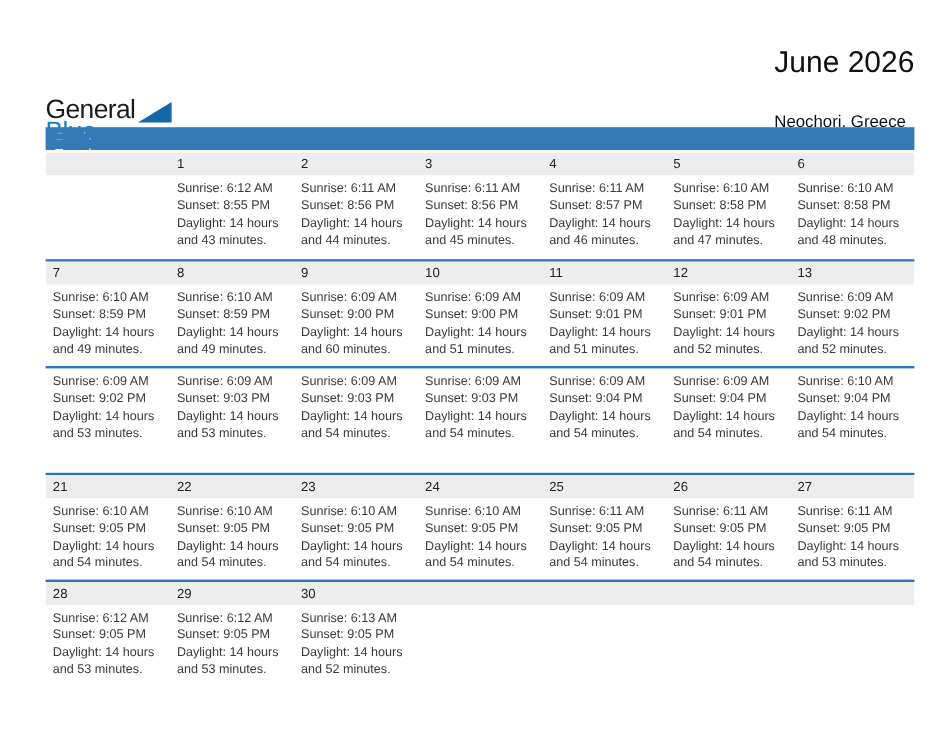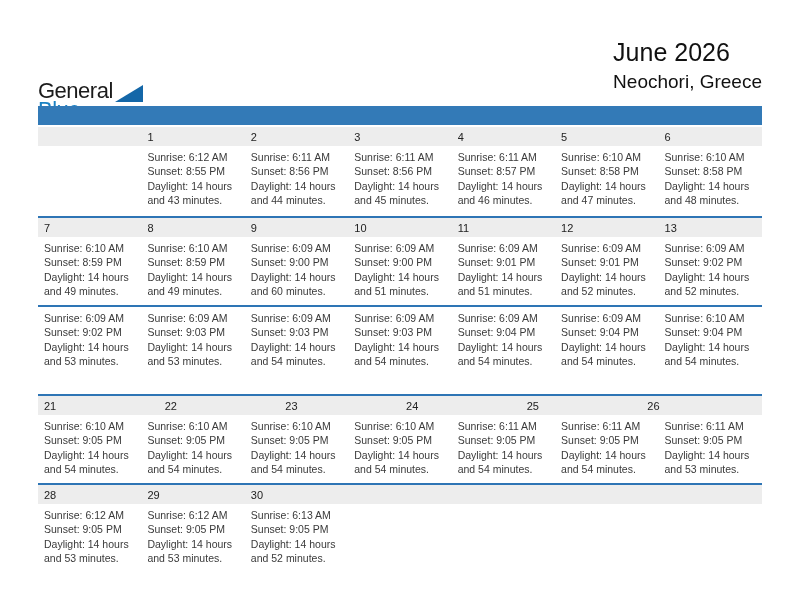--- a/index.html
+++ b/index.html
@@ -12,21 +12,21 @@
   .logo-general { font-size:22px; line-height:22px; color:#1b1b1b; letter-spacing:-0.5px; }
   .logo-triangle { width:0; height:0; margin-left:2px;
                    border-left:28px solid transparent;
                    border-bottom:17px solid var(--triangle_blue,#1467a8); }
   .logo-blue { font-size:22px; line-height:20px; color:var(--logo_blue,#1a82c4);
                text-align:left; margin-top:-2px; padding-right:22px; letter-spacing:-0.5px; }
 
   
   .title-block { position:absolute; right:30px; top:38px; text-align:left; }
   .page-title { font-size:25px; font-weight:normal; color:#111111; }
-  .page-subtitle { font-size:19px; font-weight:normal; color:#111111; margin-top:4px; }
+  .page-subtitle { font-size:14px; font-weight:normal; color:#111111; margin-top:26px; }
 
   
   .calendar { position:absolute; left:38px; top:106px; width:724px; }
   .weekday-header { display:flex; height:19px; background:var(--header_blue,#337ab7);flex-direction:column; }
   .weekday-cell { flex:1 1 0; color:#ffffff; font-size:11px; line-height:19px;
                   padding-left:8px; white-space:nowrap; overflow:hidden; }
 
   .week { height:89px; overflow:hidden; }
   .week.first { margin-top:2px; }
   .week.with-rule { border-top:2px solid var(--rule_blue,#2e75b5); }
@@ -212,20 +212,21 @@
         </div>
       </div>
       <div class="week with-rule">
         <div class="day-strip">
           <div class="day-num">21</div>
           <div class="day-num">22</div>
           <div class="day-num">23</div>
           <div class="day-num">24</div>
           <div class="day-num">25</div>
           <div class="day-num">26</div>
+          <div class="day-num">27</div>
         </div>
         <div class="details-row">
           <div class="day-cell">
             <div class="detail-line">Sunrise: 6:10 AM</div>
             <div class="detail-line">Sunset: 9:05 PM</div>
             <div class="detail-line">Daylight: 14 hours</div>
             <div class="detail-line">and 54 minutes.</div>
           </div>
           <div class="day-cell">
             <div class="detail-line">Sunrise: 6:10 AM</div>

